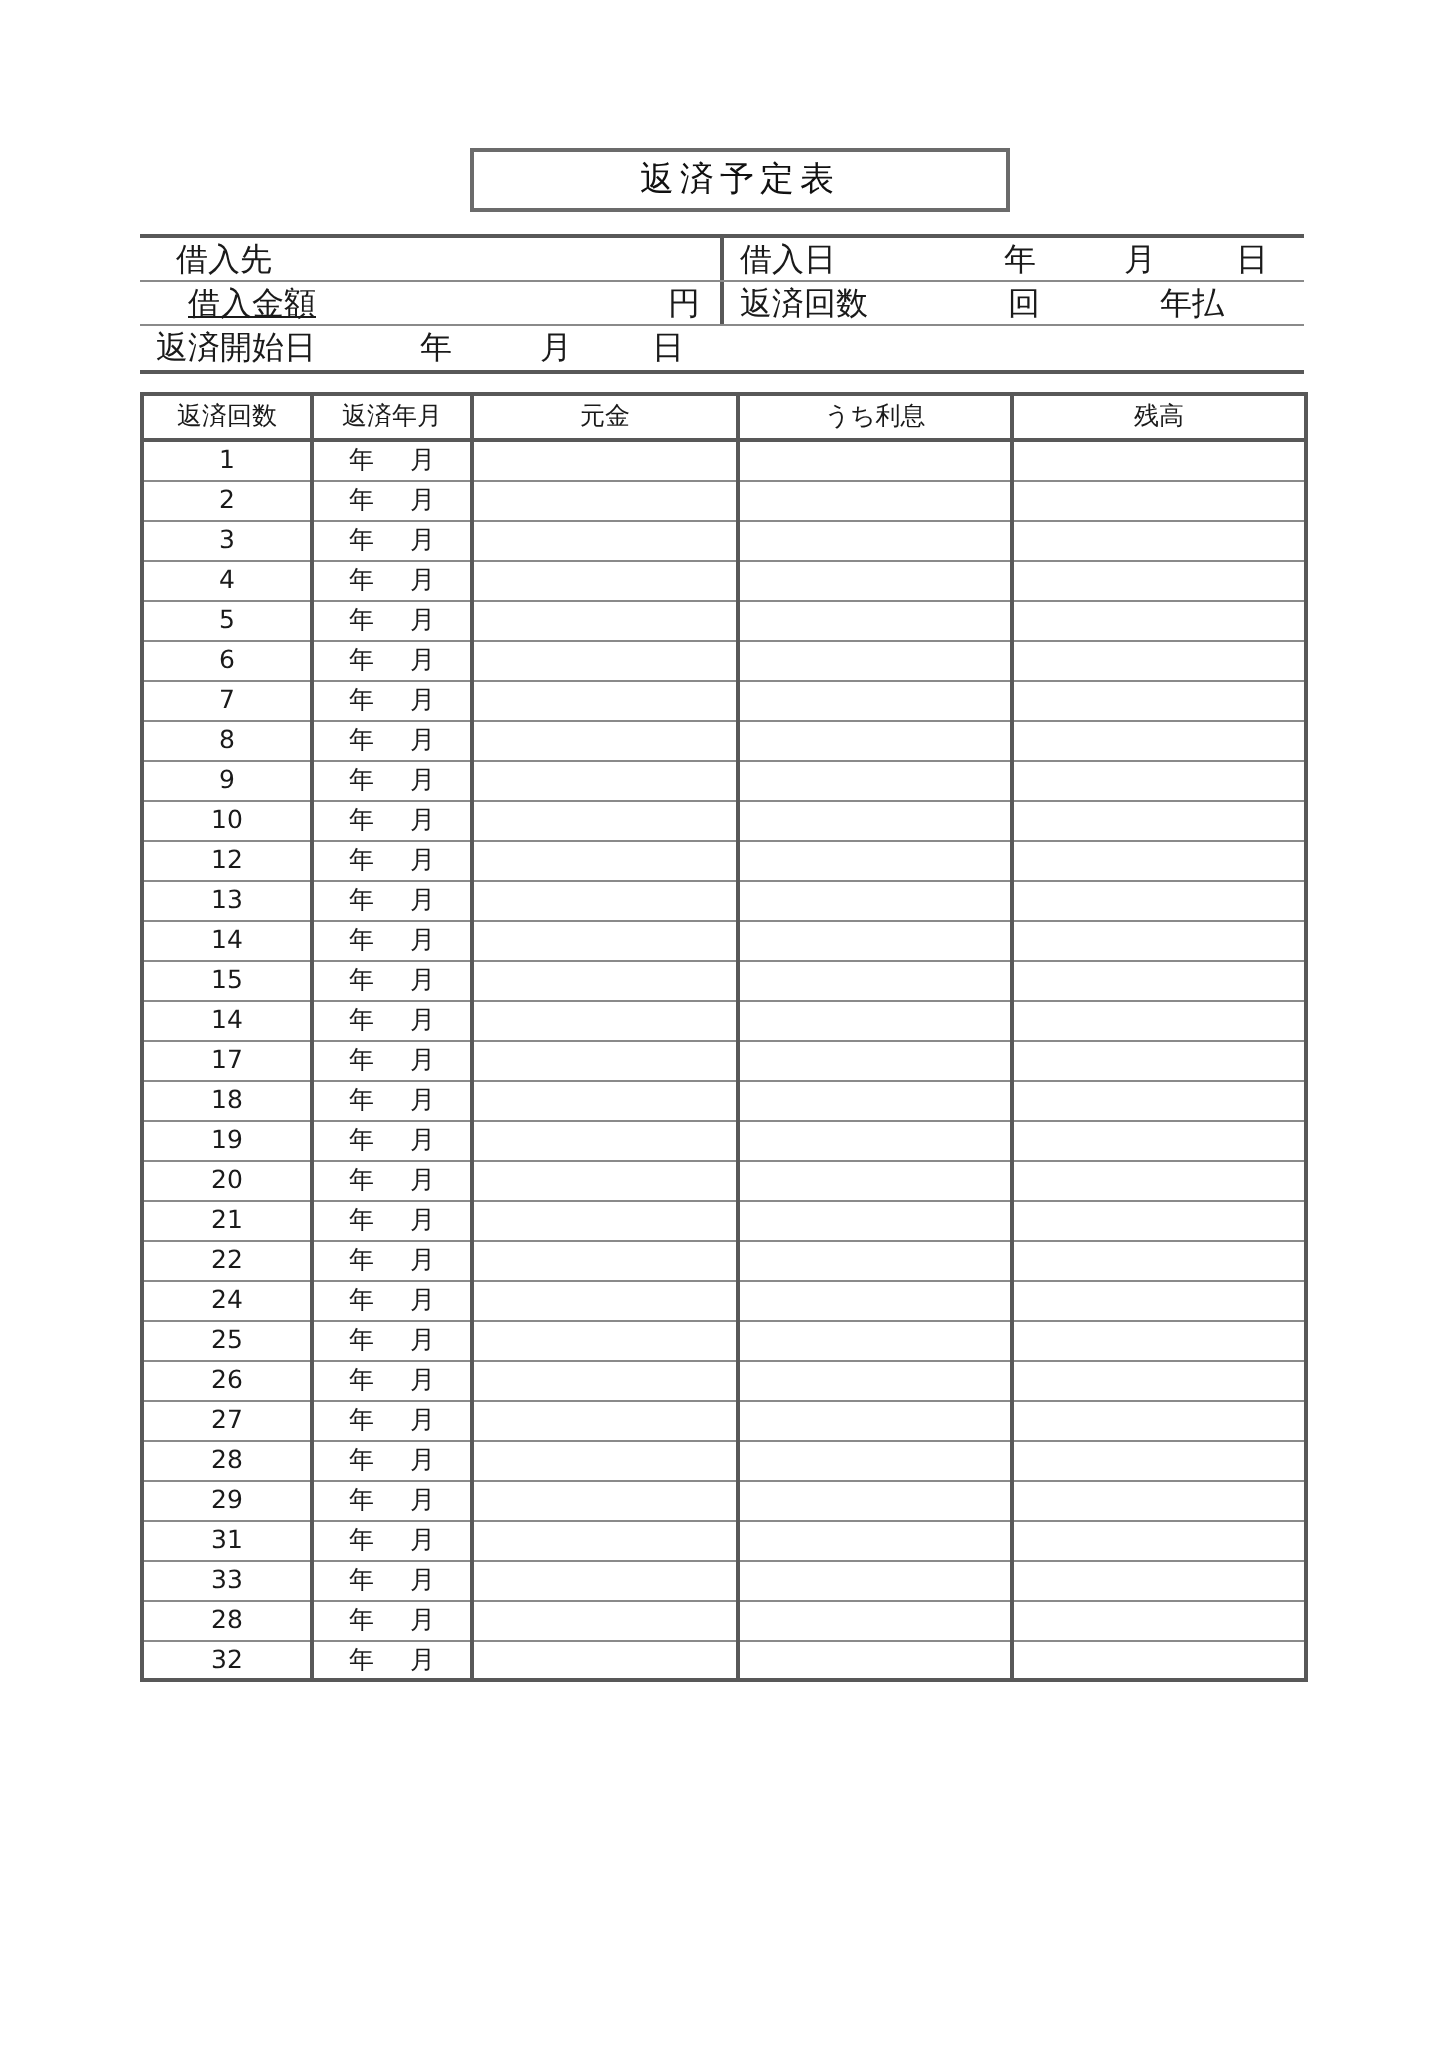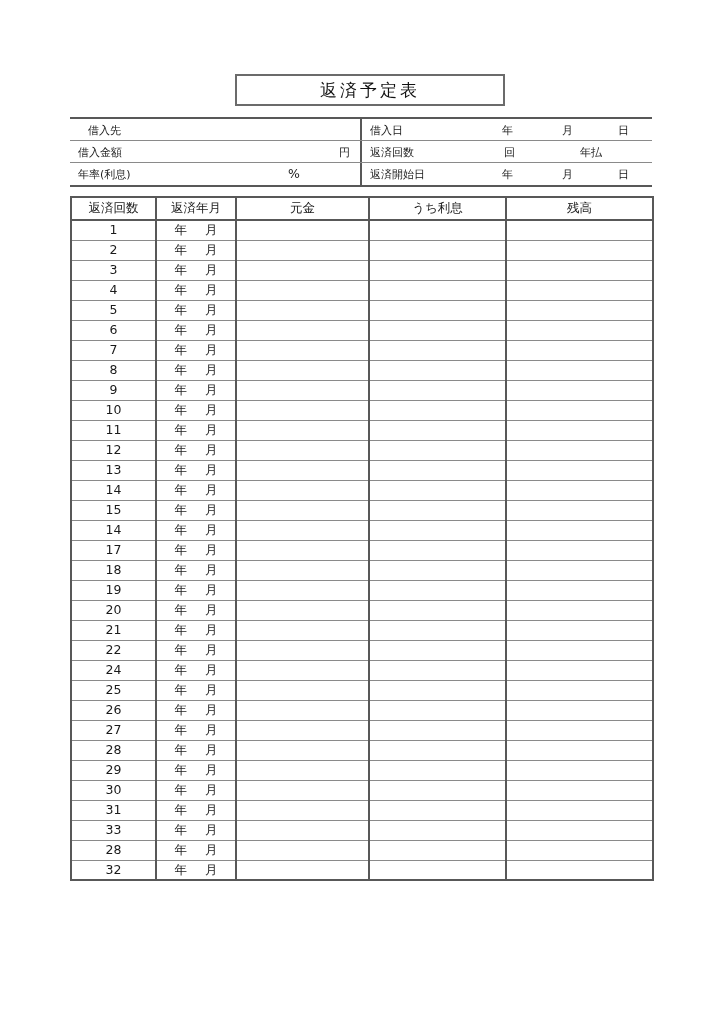--- a/index.html
+++ b/index.html
@@ -71,28 +71,28 @@
   .info-right {
     flex: 1;
     position: relative;
     box-sizing: border-box;
   }
 
   .lbl {
     position: absolute;
     top: 50%;
     transform: translateY(-50%);
-    font-size: 11px;
+    font-size: 16px;
     white-space: nowrap;
     line-height: 1;
   }
 
   
   .l-a  { left: 18px; }
-  .l-b  { left: 8px; }
+  .l-b  { left: 24px; text-decoration: underline; }
   .unit-yen { right: 10px; }
   .unit-pct { left: 218px; font-size: 12.5px; }
 
   
   .r-lab { left: 8px; }
   .r-y   { left: 140px; }
   .r-m   { left: 200px; }
   .r-d   { left: 256px; }
   .r-kai { left: 142px; }
   .r-nen { left: 218px; }
@@ -176,24 +176,20 @@
         <span class="lbl unit-yen">円</span>
       </div>
       <div class="info-right">
         <span class="lbl r-lab">返済回数</span>
         <span class="lbl r-kai">回</span>
         <span class="lbl r-nen">年払</span>
       </div>
     </div>
 
     <div class="info-row">
-      <div class="info-left">
-        <span class="lbl l-b">年率(利息)</span>
-        <span class="lbl unit-pct">%</span>
-      </div>
       <div class="info-right">
         <span class="lbl r-lab">返済開始日</span>
         <span class="lbl r-y">年</span>
         <span class="lbl r-m">月</span>
         <span class="lbl r-d">日</span>
       </div>
     </div>
 
   </div>
 
@@ -329,32 +325,20 @@
             <div class="ym">
               <span>年</span>
               <span>月</span>
             </div>
           </td>
           <td class="blank-cell"></td>
           <td class="blank-cell"></td>
           <td class="blank-cell"></td>
         </tr>
         <tr>
-          <td class="num-cell">11</td>
-          <td>
-            <div class="ym">
-              <span>年</span>
-              <span>月</span>
-            </div>
-          </td>
-          <td class="blank-cell"></td>
-          <td class="blank-cell"></td>
-          <td class="blank-cell"></td>
-        </tr>
-        <tr>
           <td class="num-cell">12</td>
           <td>
             <div class="ym">
               <span>年</span>
               <span>月</span>
             </div>
           </td>
           <td class="blank-cell"></td>
           <td class="blank-cell"></td>
           <td class="blank-cell"></td>
@@ -534,32 +518,20 @@
               <span>年</span>
               <span>月</span>
             </div>
           </td>
           <td class="blank-cell"></td>
           <td class="blank-cell"></td>
           <td class="blank-cell"></td>
         </tr>
         <tr>
           <td class="num-cell">29</td>
-          <td>
-            <div class="ym">
-              <span>年</span>
-              <span>月</span>
-            </div>
-          </td>
-          <td class="blank-cell"></td>
-          <td class="blank-cell"></td>
-          <td class="blank-cell"></td>
-        </tr>
-        <tr>
-          <td class="num-cell">30</td>
           <td>
             <div class="ym">
               <span>年</span>
               <span>月</span>
             </div>
           </td>
           <td class="blank-cell"></td>
           <td class="blank-cell"></td>
           <td class="blank-cell"></td>
         </tr>

